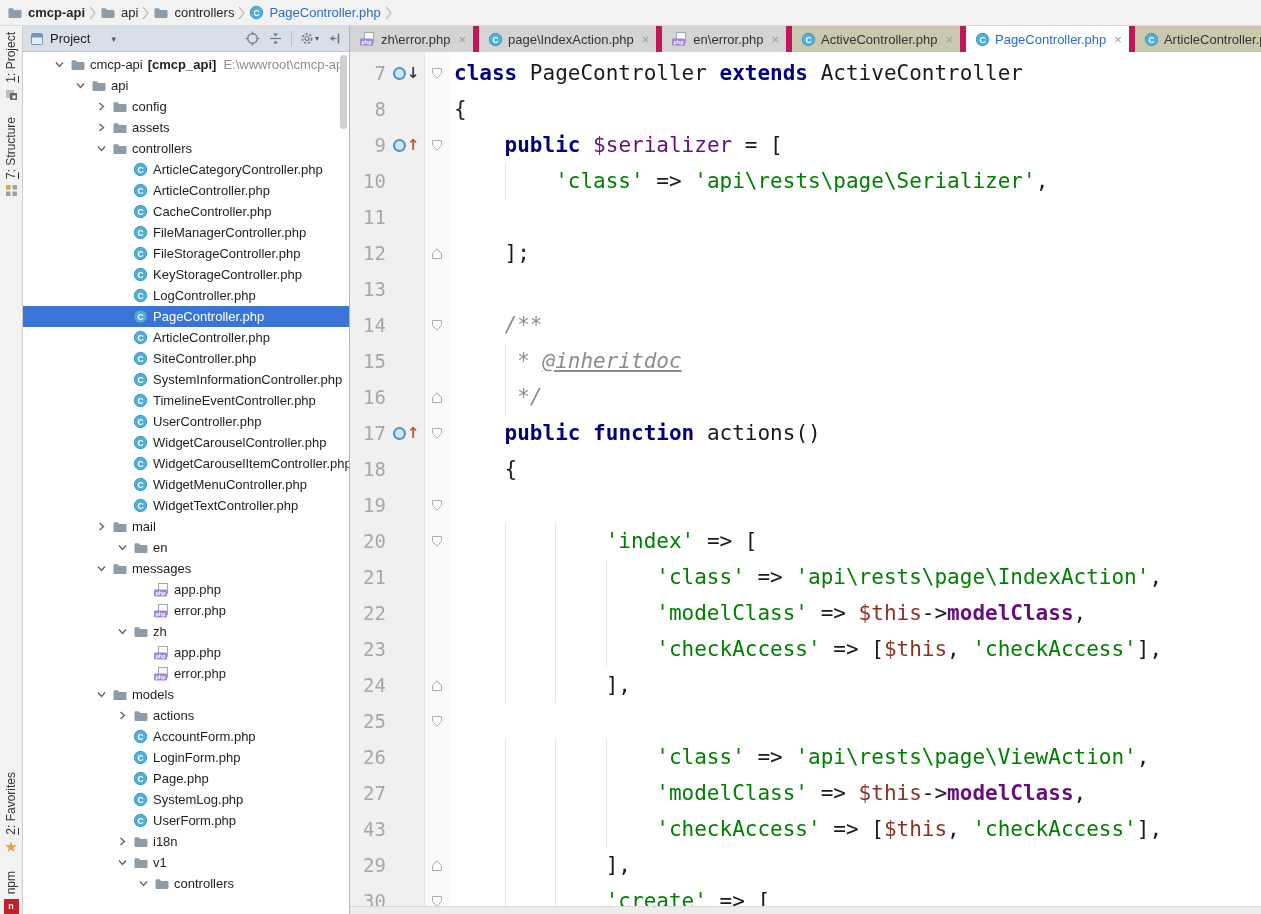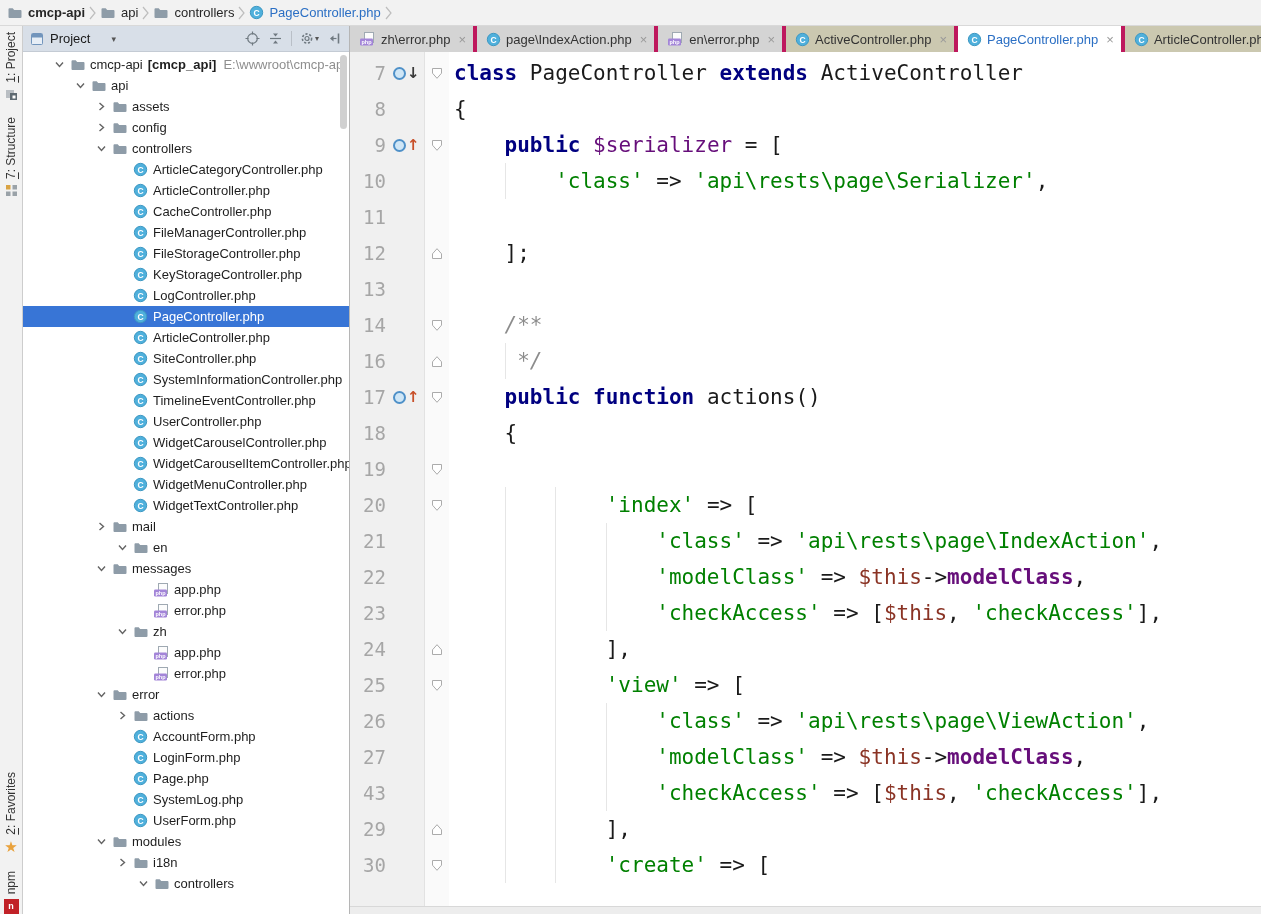--- a/index.html
+++ b/index.html
@@ -45,21 +45,21 @@
   .ttag { font-weight:bold; margin-left:5px; color:#1E1E1E; }
   .tpath { color:#8E8E8E; margin-left:7px; }
   .row.selected { background:var(--sel,#3875D6); }
   .row.selected .tlabel, .row.selected .ttag, .row.selected .tpath { color:#fff; }
   .tree-scroll { position:absolute; top:3px; right:2px; width:7px; height:74px; background:#D0D0D0; border-radius:4px; }
 
   
   .editor { flex:1; display:flex; flex-direction:column; min-width:0; position:relative; }
   .tabs { height:26px; display:flex; background:#D4D4D4; flex:none; overflow:hidden; }
   .tab { display:flex; align-items:center; gap:5px; padding:0 7px 0 9px; font-size:13px; color:#333;
-         border-right:4px solid #be185d; background:#D4D4D4; flex:none; cursor:default; }
+         border-right:6px solid #be185d; background:#D4D4D4; flex:none; cursor:default; }
   .tab.library { background:var(--lib-tab,#CBC8B0); }
   .tab.active { background:#FFF; color:var(--tab-active-text,#2B6FC4); }
   .tab-close { color:#999; font-size:13px; margin-left:3px; }
 
   .editor-body { flex:1; overflow:hidden; padding-top:3px;
       background:linear-gradient(to right,#F0F0F0 74px,#E2E2E2 74px,#E2E2E2 75px,#FAFAFA 75px,#FAFAFA 99px,#FFFFFF 99px); }
   .line { display:flex; height:36px; line-height:36px;
           font-family:"DejaVu Sans Mono","Liberation Mono",monospace; font-size:21px; }
   .ln-num { width:40px; flex:none; text-align:right; color:var(--lnum,#A6A6A6); font-size:19px; padding-right:4px; }
   .ln-ico { width:34px; flex:none; display:flex; align-items:center; padding-left:3px; }
@@ -250,34 +250,34 @@
           <span class="chev">
             <svg width="9" height="9">
               <path d="M2.5 1l4 3.5-4 3.5" fill="none" stroke="#646464" stroke-width="1.4"></path>
             </svg>
           </span>
           <span class="ticon">
             <svg width="16" height="16">
               <path d="M1.5 4.2c0-.5.4-.9.9-.9h3.3l1.5 1.7h6.4c.5 0 .9.4.9.9v6.2c0 .5-.4.9-.9.9H2.4c-.5 0-.9-.4-.9-.9z" fill="#8E9CA8"></path>
             </svg>
           </span>
+          <span class="tlabel">config</span>
+        </div>
+        <div class="row" style="padding-left: 70px;">
+          <span class="chev">
+            <svg width="9" height="9">
+              <path d="M2.5 1l4 3.5-4 3.5" fill="none" stroke="#646464" stroke-width="1.4"></path>
+            </svg>
+          </span>
+          <span class="ticon">
+            <svg width="16" height="16">
+              <path d="M1.5 4.2c0-.5.4-.9.9-.9h3.3l1.5 1.7h6.4c.5 0 .9.4.9.9v6.2c0 .5-.4.9-.9.9H2.4c-.5 0-.9-.4-.9-.9z" fill="#8E9CA8"></path>
+            </svg>
+          </span>
           <span class="tlabel">assets</span>
-        </div>
-        <div class="row" style="padding-left: 70px;">
-          <span class="chev">
-            <svg width="9" height="9">
-              <path d="M2.5 1l4 3.5-4 3.5" fill="none" stroke="#646464" stroke-width="1.4"></path>
-            </svg>
-          </span>
-          <span class="ticon">
-            <svg width="16" height="16">
-              <path d="M1.5 4.2c0-.5.4-.9.9-.9h3.3l1.5 1.7h6.4c.5 0 .9.4.9.9v6.2c0 .5-.4.9-.9.9H2.4c-.5 0-.9-.4-.9-.9z" fill="#8E9CA8"></path>
-            </svg>
-          </span>
-          <span class="tlabel">config</span>
         </div>
         <div class="row" style="padding-left: 70px;">
           <span class="chev">
             <svg width="9" height="9">
               <path d="M1 2.5l3.5 4 3.5-4" fill="none" stroke="#646464" stroke-width="1.4"></path>
             </svg>
           </span>
           <span class="ticon">
             <svg width="16" height="16">
               <path d="M1.5 4.2c0-.5.4-.9.9-.9h3.3l1.5 1.7h6.4c.5 0 .9.4.9.9v6.2c0 .5-.4.9-.9.9H2.4c-.5 0-.9-.4-.9-.9z" fill="#8E9CA8"></path>
@@ -555,21 +555,21 @@
           <span class="chev">
             <svg width="9" height="9">
               <path d="M1 2.5l3.5 4 3.5-4" fill="none" stroke="#646464" stroke-width="1.4"></path>
             </svg>
           </span>
           <span class="ticon">
             <svg width="16" height="16">
               <path d="M1.5 4.2c0-.5.4-.9.9-.9h3.3l1.5 1.7h6.4c.5 0 .9.4.9.9v6.2c0 .5-.4.9-.9.9H2.4c-.5 0-.9-.4-.9-.9z" fill="#8E9CA8"></path>
             </svg>
           </span>
-          <span class="tlabel">error</span>
+          <span class="tlabel">models</span>
         </div>
         <div class="row" style="padding-left: 91px;">
           <span class="chev">
             <svg width="9" height="9">
               <path d="M2.5 1l4 3.5-4 3.5" fill="none" stroke="#646464" stroke-width="1.4"></path>
             </svg>
           </span>
           <span class="ticon">
             <svg width="16" height="16">
               <path d="M1.5 4.2c0-.5.4-.9.9-.9h3.3l1.5 1.7h6.4c.5 0 .9.4.9.9v6.2c0 .5-.4.9-.9.9H2.4c-.5 0-.9-.4-.9-.9z" fill="#8E9CA8"></path>
@@ -620,45 +620,45 @@
         <div class="row" style="padding-left: 91px;">
           <span class="chev"></span>
           <span class="ticon">
             <svg width="15" height="15">
               <circle cx="7.5" cy="7.5" r="6.2" fill="#4FB0DC" stroke="#3E98C2"></circle>
               <text x="7.5" y="10.6" text-anchor="middle" font-size="8.5" font-weight="bold" fill="#fff" font-family="Liberation Sans,sans-serif">C</text>
             </svg>
           </span>
           <span class="tlabel">UserForm.php</span>
         </div>
-        <div class="row" style="padding-left: 70px;">
+        <div class="row" style="padding-left: 91px;">
+          <span class="chev">
+            <svg width="9" height="9">
+              <path d="M2.5 1l4 3.5-4 3.5" fill="none" stroke="#646464" stroke-width="1.4"></path>
+            </svg>
+          </span>
+          <span class="ticon">
+            <svg width="16" height="16">
+              <path d="M1.5 4.2c0-.5.4-.9.9-.9h3.3l1.5 1.7h6.4c.5 0 .9.4.9.9v6.2c0 .5-.4.9-.9.9H2.4c-.5 0-.9-.4-.9-.9z" fill="#8E9CA8"></path>
+            </svg>
+          </span>
+          <span class="tlabel">i18n</span>
+        </div>
+        <div class="row" style="padding-left: 91px;">
           <span class="chev">
             <svg width="9" height="9">
               <path d="M1 2.5l3.5 4 3.5-4" fill="none" stroke="#646464" stroke-width="1.4"></path>
             </svg>
           </span>
           <span class="ticon">
             <svg width="16" height="16">
               <path d="M1.5 4.2c0-.5.4-.9.9-.9h3.3l1.5 1.7h6.4c.5 0 .9.4.9.9v6.2c0 .5-.4.9-.9.9H2.4c-.5 0-.9-.4-.9-.9z" fill="#8E9CA8"></path>
             </svg>
           </span>
-          <span class="tlabel">modules</span>
-        </div>
-        <div class="row" style="padding-left: 91px;">
-          <span class="chev">
-            <svg width="9" height="9">
-              <path d="M2.5 1l4 3.5-4 3.5" fill="none" stroke="#646464" stroke-width="1.4"></path>
-            </svg>
-          </span>
-          <span class="ticon">
-            <svg width="16" height="16">
-              <path d="M1.5 4.2c0-.5.4-.9.9-.9h3.3l1.5 1.7h6.4c.5 0 .9.4.9.9v6.2c0 .5-.4.9-.9.9H2.4c-.5 0-.9-.4-.9-.9z" fill="#8E9CA8"></path>
-            </svg>
-          </span>
-          <span class="tlabel">i18n</span>
+          <span class="tlabel">v1</span>
         </div>
         <div class="row" style="padding-left: 112px;">
           <span class="chev">
             <svg width="9" height="9">
               <path d="M1 2.5l3.5 4 3.5-4" fill="none" stroke="#646464" stroke-width="1.4"></path>
             </svg>
           </span>
           <span class="ticon">
             <svg width="16" height="16">
               <path d="M1.5 4.2c0-.5.4-.9.9-.9h3.3l1.5 1.7h6.4c.5 0 .9.4.9.9v6.2c0 .5-.4.9-.9.9H2.4c-.5 0-.9-.4-.9-.9z" fill="#8E9CA8"></path>
@@ -797,20 +797,26 @@
           <span class="ln-num">14</span>
           <span class="ln-ico"></span>
           <span class="ln-fold">
             <svg width="12" height="13">
               <path d="M1.5 1.5h9v4.7L6 11.3 1.5 6.2z" fill="#FFF" stroke="#ABABAB"></path>
             </svg>
           </span>
           <span class="ln-code"><span class="tok-pl">    </span><span class="tok-cmt">/**</span></span>
         </div>
         <div class="line">
+          <span class="ln-num">15</span>
+          <span class="ln-ico"></span>
+          <span class="ln-fold"></span>
+          <span class="ln-code"><span class="guide" style="left: calc(4ch + 5px);"></span><span class="tok-pl">     </span><span class="tok-cmt">* </span><span class="tok-cmtu">@inheritdoc</span></span>
+        </div>
+        <div class="line">
           <span class="ln-num">16</span>
           <span class="ln-ico"></span>
           <span class="ln-fold">
             <svg width="12" height="13">
               <path d="M1.5 11.5h9V6.8L6 1.7 1.5 6.8z" fill="#FFF" stroke="#ABABAB"></path>
             </svg>
           </span>
           <span class="ln-code"><span class="guide" style="left: calc(4ch + 5px);"></span><span class="tok-pl">     </span><span class="tok-cmt">*/</span></span>
         </div>
         <div class="line">
@@ -880,21 +886,20 @@
           <span class="ln-code"><span class="guide" style="left: calc(4ch + 5px);"></span><span class="guide" style="left: calc(8ch + 5px);"></span><span class="tok-pl">            ],</span></span>
         </div>
         <div class="line">
           <span class="ln-num">25</span>
           <span class="ln-ico"></span>
           <span class="ln-fold">
             <svg width="12" height="13">
               <path d="M1.5 1.5h9v4.7L6 11.3 1.5 6.2z" fill="#FFF" stroke="#ABABAB"></path>
             </svg>
           </span>
-          <span class="ln-code"><span class="guide" style="left: calc(4ch + 5px);"></span><span class="guide" style="left: calc(8ch + 5px);"></span><span class="tok-pl">            </span><span class="tok-str">'view'</span><span class="tok-pl"> =&gt; [</span></span>
         </div>
         <div class="line">
           <span class="ln-num">26</span>
           <span class="ln-ico"></span>
           <span class="ln-fold"></span>
           <span class="ln-code"><span class="guide" style="left: calc(4ch + 5px);"></span><span class="guide" style="left: calc(8ch + 5px);"></span><span class="guide" style="left: calc(12ch + 5px);"></span><span class="tok-pl">                </span><span class="tok-str">'class'</span><span class="tok-pl"> =&gt; </span><span class="tok-str">'api\rests\page\ViewAction'</span><span class="tok-pl">,</span></span>
         </div>
         <div class="line">
           <span class="ln-num">27</span>
           <span class="ln-ico"></span>

